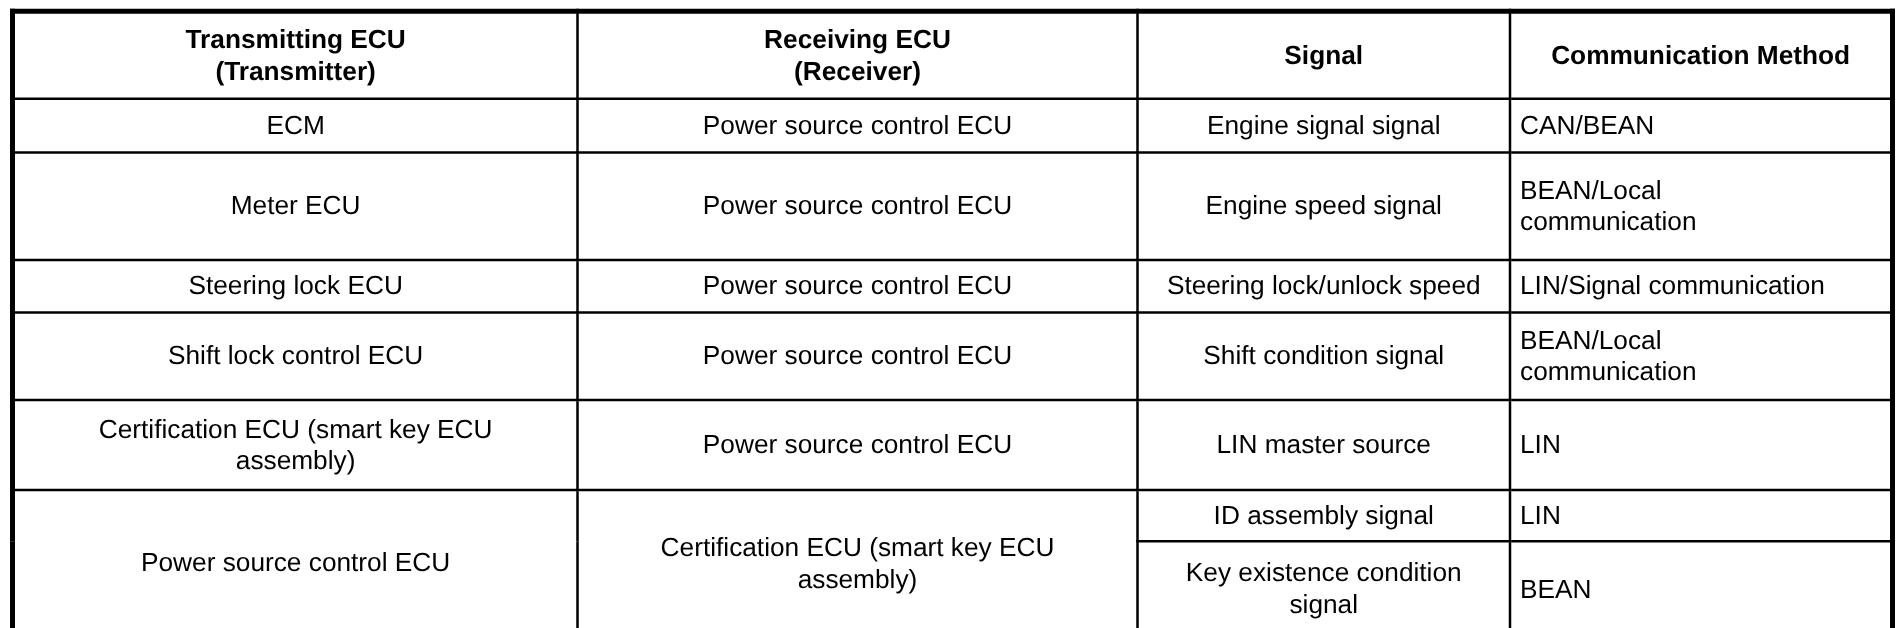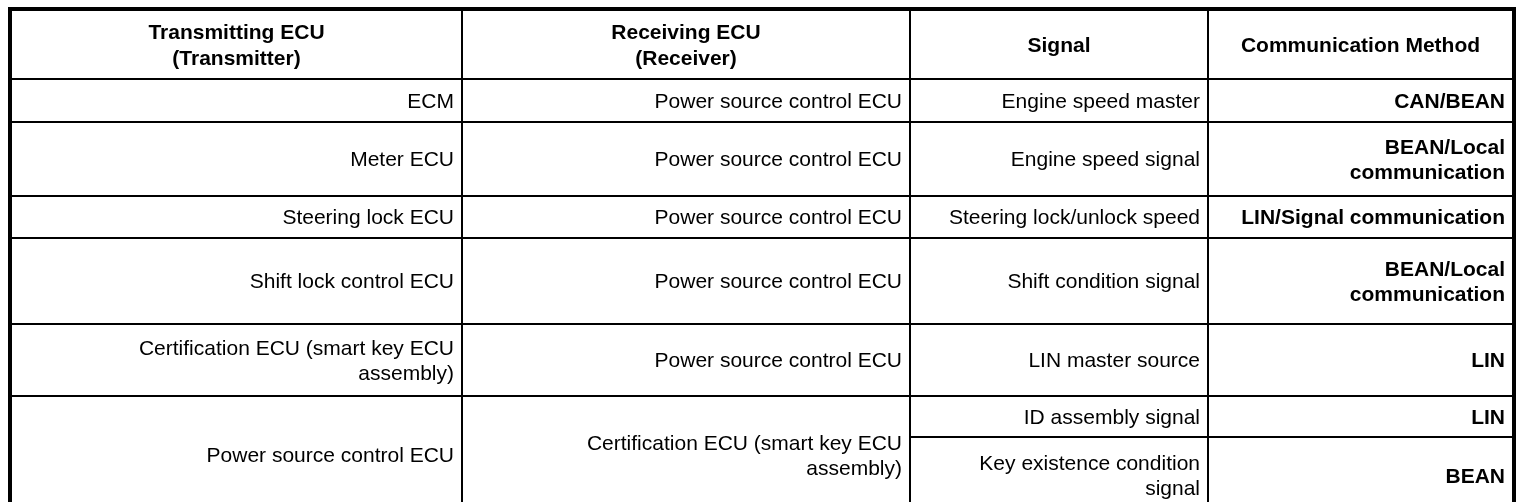--- a/index.html
+++ b/index.html
@@ -31,27 +31,27 @@
     color: #000000;
     padding: 2px 7px;
     vertical-align: middle;
     white-space: pre-line;
     overflow: hidden;
   }
   table.ecu-table th {
     font-weight: bold;
     text-align: center;
   }
-  td.al { text-align: right; }
-  td.ac { text-align: right; font-weight: bold; }
+  td.al { text-align: center; }
+  td.ac { text-align: left; }
   tr.h-row   { height: 70px; }
   tr.r0      { height: 43px; }
-  tr.r1      { height: 74px; }
+  tr.r1      { height: 86px; }
   tr.r2      { height: 42px; }
-  tr.r3      { height: 86px; }
+  tr.r3      { height: 70px; }
   tr.r4      { height: 72px; }
   tr.r5a     { height: 41px; }
   tr.r5b     { height: 78px; }
 </style>
 </head>
 <body>
 
 <div class="page">
   <table class="ecu-table">
     <colgroup>
@@ -67,21 +67,21 @@
         <th>Receiving ECU
 (Receiver)</th>
         <th>Signal</th>
         <th>Communication Method</th>
       </tr>
     </thead>
     <tbody>
       <tr class="r0">
         <td class="al">ECM</td>
         <td class="al">Power source control ECU</td>
-        <td class="al">Engine speed master</td>
+        <td class="al">Engine signal signal</td>
         <td class="ac">CAN/BEAN</td>
       </tr>
       <tr class="r1">
         <td class="al">Meter ECU</td>
         <td class="al">Power source control ECU</td>
         <td class="al">Engine speed signal</td>
         <td class="ac">BEAN/Local
 communication</td>
       </tr>
       <tr class="r2">

